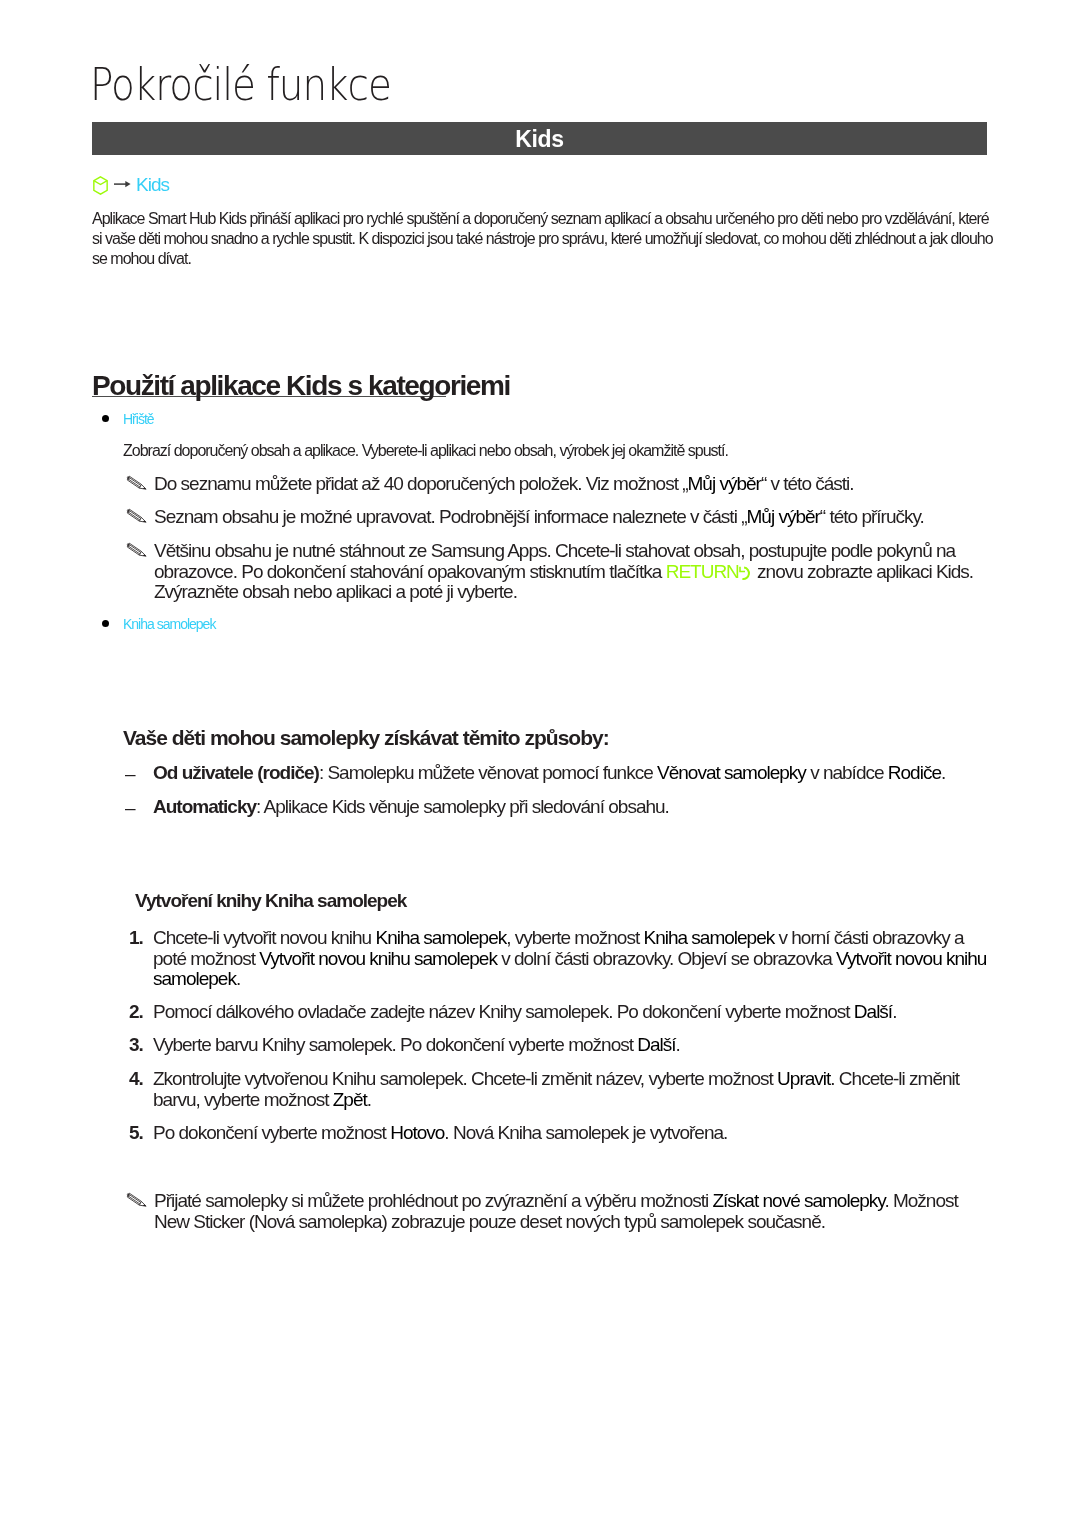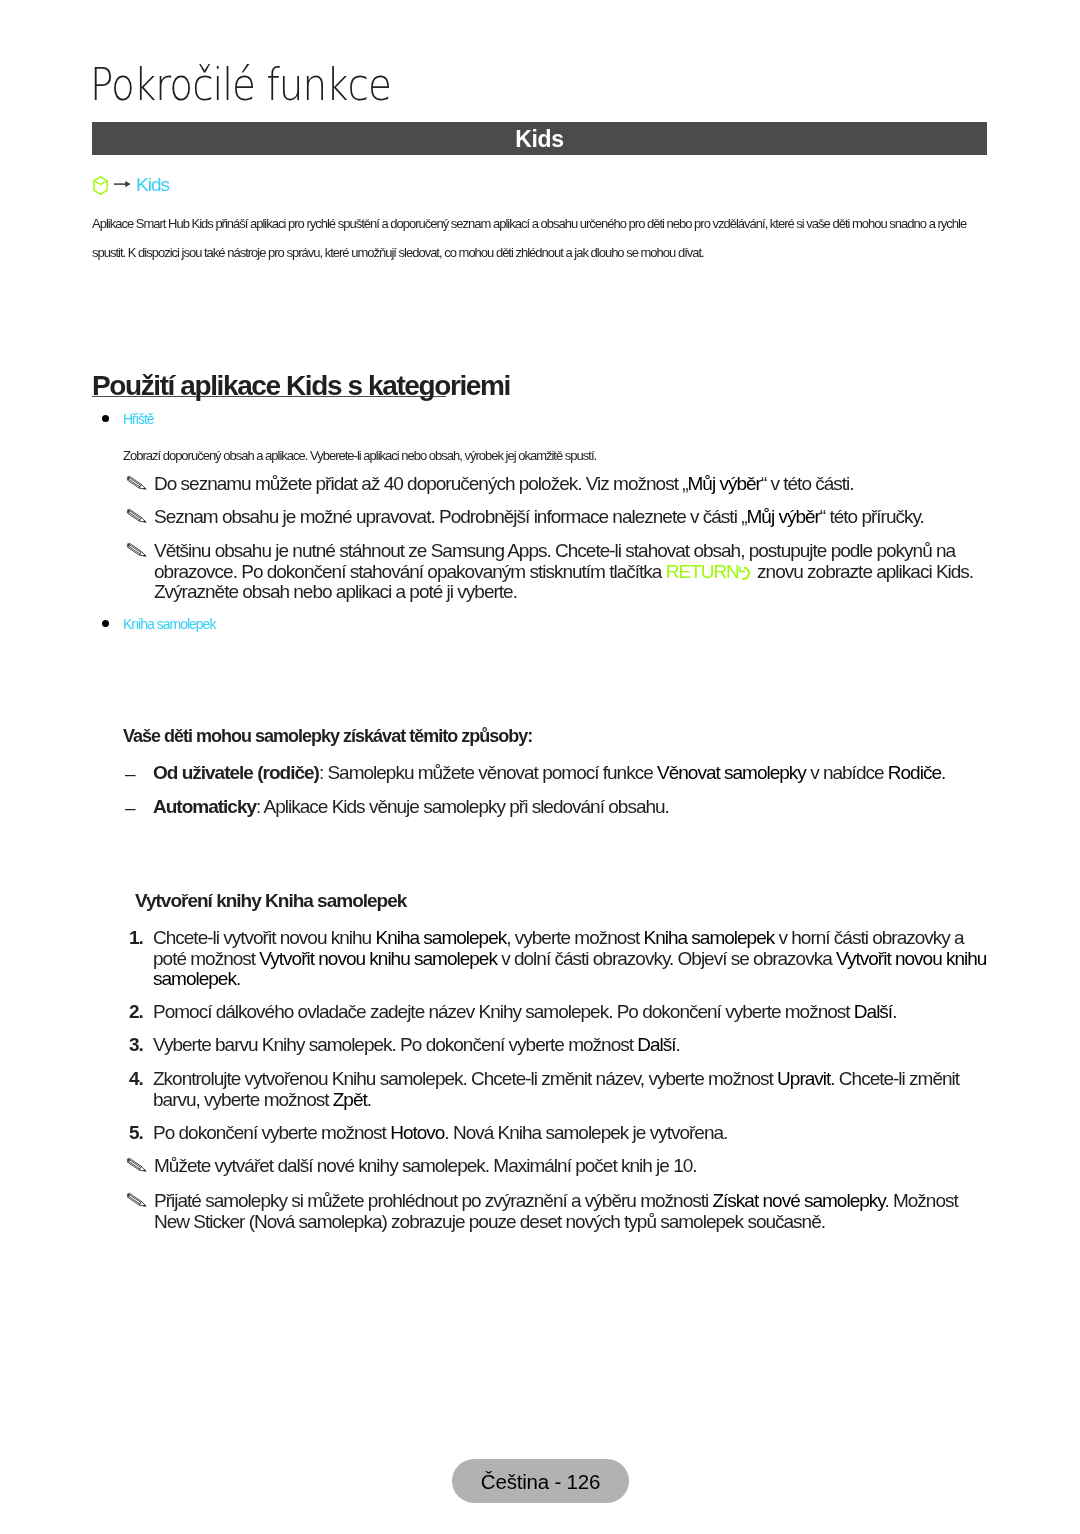--- a/index.html
+++ b/index.html
@@ -36,21 +36,21 @@
   
   .path-line{ position:absolute; left:92px; top:174px; height:22px;
               font-size:19px; letter-spacing:-1.0px; white-space:nowrap; }
   .path-line .smarthub-ic{ display:inline-block; vertical-align:-4px; width:15px; height:19px; margin-left:1px; }
   .path-line .arrow{ display:inline-block; width:17px; height:10px; margin:0 5px 0 6px; vertical-align:2px; font-size:0; }
   .path-line .tgt{ color:#35cff7; }
 
   
   p.body{
     position:absolute; margin:0;
-    font-size:13px; letter-spacing:-1.0px; line-height:29px; color:#231f20;
+    font-size:16px; letter-spacing:-1.0px; line-height:20px; color:#231f20;
       }
 
   
   .uheading{
     position:absolute; left:92px; top:370px; width:354px;
     font-size:28px; font-weight:bold; letter-spacing:-1.4px;
     border-bottom:1px solid #4d4d4d; color:#231f20; height:26px;
     white-space:nowrap;
   }
 
@@ -164,21 +164,21 @@
           <ellipse cx="1.78" cy="3.0" rx="0.68" ry="1.35" transform="rotate(-27.8 1.78 3.0)" fill="none" stroke="#231f20" stroke-width="0.65"></ellipse>
           <ellipse cx="1.85" cy="3.0" rx="0.35" ry="0.85" transform="rotate(-27.8 1.85 3.0)" fill="#231f20"></ellipse>
           <path d="M17.9 12.55 L19.65 14.25 L15.95 13.7 Z" fill="#231f20"></path>
         </svg></span>
     <span class="ntext"><span>Seznam obsahu je možné upravovat. Podrobnější informace naleznete v části „</span><span class="cy">Můj výběr</span><span>“ této příručky.</span></span>
   </div>
 
   <div class="bullet" style="top:614px;"><span>Kniha samolepek</span></div>
 
 
-  <div class="subhead" style="position:absolute;left:123px;top:726px;font-size:18px;letter-spacing:-1.0px;font-weight:bold;white-space:nowrap;">Vaše děti mohou samolepky získávat těmito způsoby:</div>
+  <div class="subhead" style="position:absolute;left:123px;top:726px;font-size:21px;letter-spacing:-1.0px;font-weight:bold;white-space:nowrap;">Vaše děti mohou samolepky získávat těmito způsoby:</div>
 
   <div class="dash" style="top:763px;">
     <span class="d">–</span>
     <span class="ntext"><span class="bold">Od uživatele (rodiče)</span><span>: Samolepku můžete věnovat pomocí funkce </span><span class="cy">Věnovat samolepky</span><span> v nabídce </span><span class="cy">Rodiče</span><span>.</span></span>
   </div>
 
   <div class="dash" style="top:797px;">
     <span class="d">–</span>
     <span class="ntext"><span class="bold">Automaticky</span><span>: Aplikace Kids věnuje samolepky při sledování obsahu.</span></span>
   </div>
@@ -201,47 +201,30 @@
       <div class="num" style="top: 1069px;">
         <span class="n">4.</span>
         <span class="ntext"><span>Zkontrolujte vytvořenou Knihu samolepek. Chcete-li změnit název, vyberte možnost </span><span class="cy">Upravit</span><span>. Chcete-li změnit barvu, vyberte možnost </span><span class="cy">Zpět</span><span>.</span></span>
       </div>
       <div class="num" style="top: 1123px;">
         <span class="n">5.</span>
         <span class="ntext"><span>Po dokončení vyberte možnost </span><span class="cy">Hotovo</span><span>. Nová Kniha samolepek je vytvořena.</span></span>
       </div>
     </div>
 
-  <div class="note" style="top:1156px;">
-    <span class="pencil"><svg width="22" height="16" viewBox="0 0 21 16">
-          <g stroke="#231f20" stroke-width="0.8" fill="none" stroke-linejoin="miter">
-            <path d="M2.7 1.1 L14.9 9.4 L12.9 13.2 L0.7 4.9 Z"></path>
-            <path d="M2.15 2.15 L14.35 10.5"></path>
-            <path d="M1.3 3.75 L13.5 12.1"></path>
-            <path d="M14.9 9.4 L19.6 14.2 L12.9 13.2"></path>
-          </g>
-          <ellipse cx="1.78" cy="3.0" rx="0.68" ry="1.35" transform="rotate(-27.8 1.78 3.0)" fill="none" stroke="#231f20" stroke-width="0.65"></ellipse>
-          <ellipse cx="1.85" cy="3.0" rx="0.35" ry="0.85" transform="rotate(-27.8 1.85 3.0)" fill="#231f20"></ellipse>
-          <path d="M17.9 12.55 L19.65 14.25 L15.95 13.7 Z" fill="#231f20"></path>
-        </svg></span>
-    <span class="ntext"><span>Můžete vytvářet další nové knihy samolepek. Maximální počet knih je 10.</span></span>
-  </div>
 
   <div class="note" style="top:1191px;">
     <span class="pencil"><svg width="22" height="16" viewBox="0 0 21 16">
           <g stroke="#231f20" stroke-width="0.8" fill="none" stroke-linejoin="miter">
             <path d="M2.7 1.1 L14.9 9.4 L12.9 13.2 L0.7 4.9 Z"></path>
             <path d="M2.15 2.15 L14.35 10.5"></path>
             <path d="M1.3 3.75 L13.5 12.1"></path>
             <path d="M14.9 9.4 L19.6 14.2 L12.9 13.2"></path>
           </g>
           <ellipse cx="1.78" cy="3.0" rx="0.68" ry="1.35" transform="rotate(-27.8 1.78 3.0)" fill="none" stroke="#231f20" stroke-width="0.65"></ellipse>
           <ellipse cx="1.85" cy="3.0" rx="0.35" ry="0.85" transform="rotate(-27.8 1.85 3.0)" fill="#231f20"></ellipse>
           <path d="M17.9 12.55 L19.65 14.25 L15.95 13.7 Z" fill="#231f20"></path>
         </svg></span>
     <span class="ntext"><span>Přijaté samolepky si můžete prohlédnout po zvýraznění a výběru možnosti </span><span class="cy">Získat nové samolepky</span><span>. Možnost New Sticker (Nová samolepka) zobrazuje pouze deset nových typů samolepek současně.</span></span>
   </div>
 
-  <div class="footer">
-    <span>Čeština - 126</span>
-  </div>
 
 </div>
 
 </body></html>

